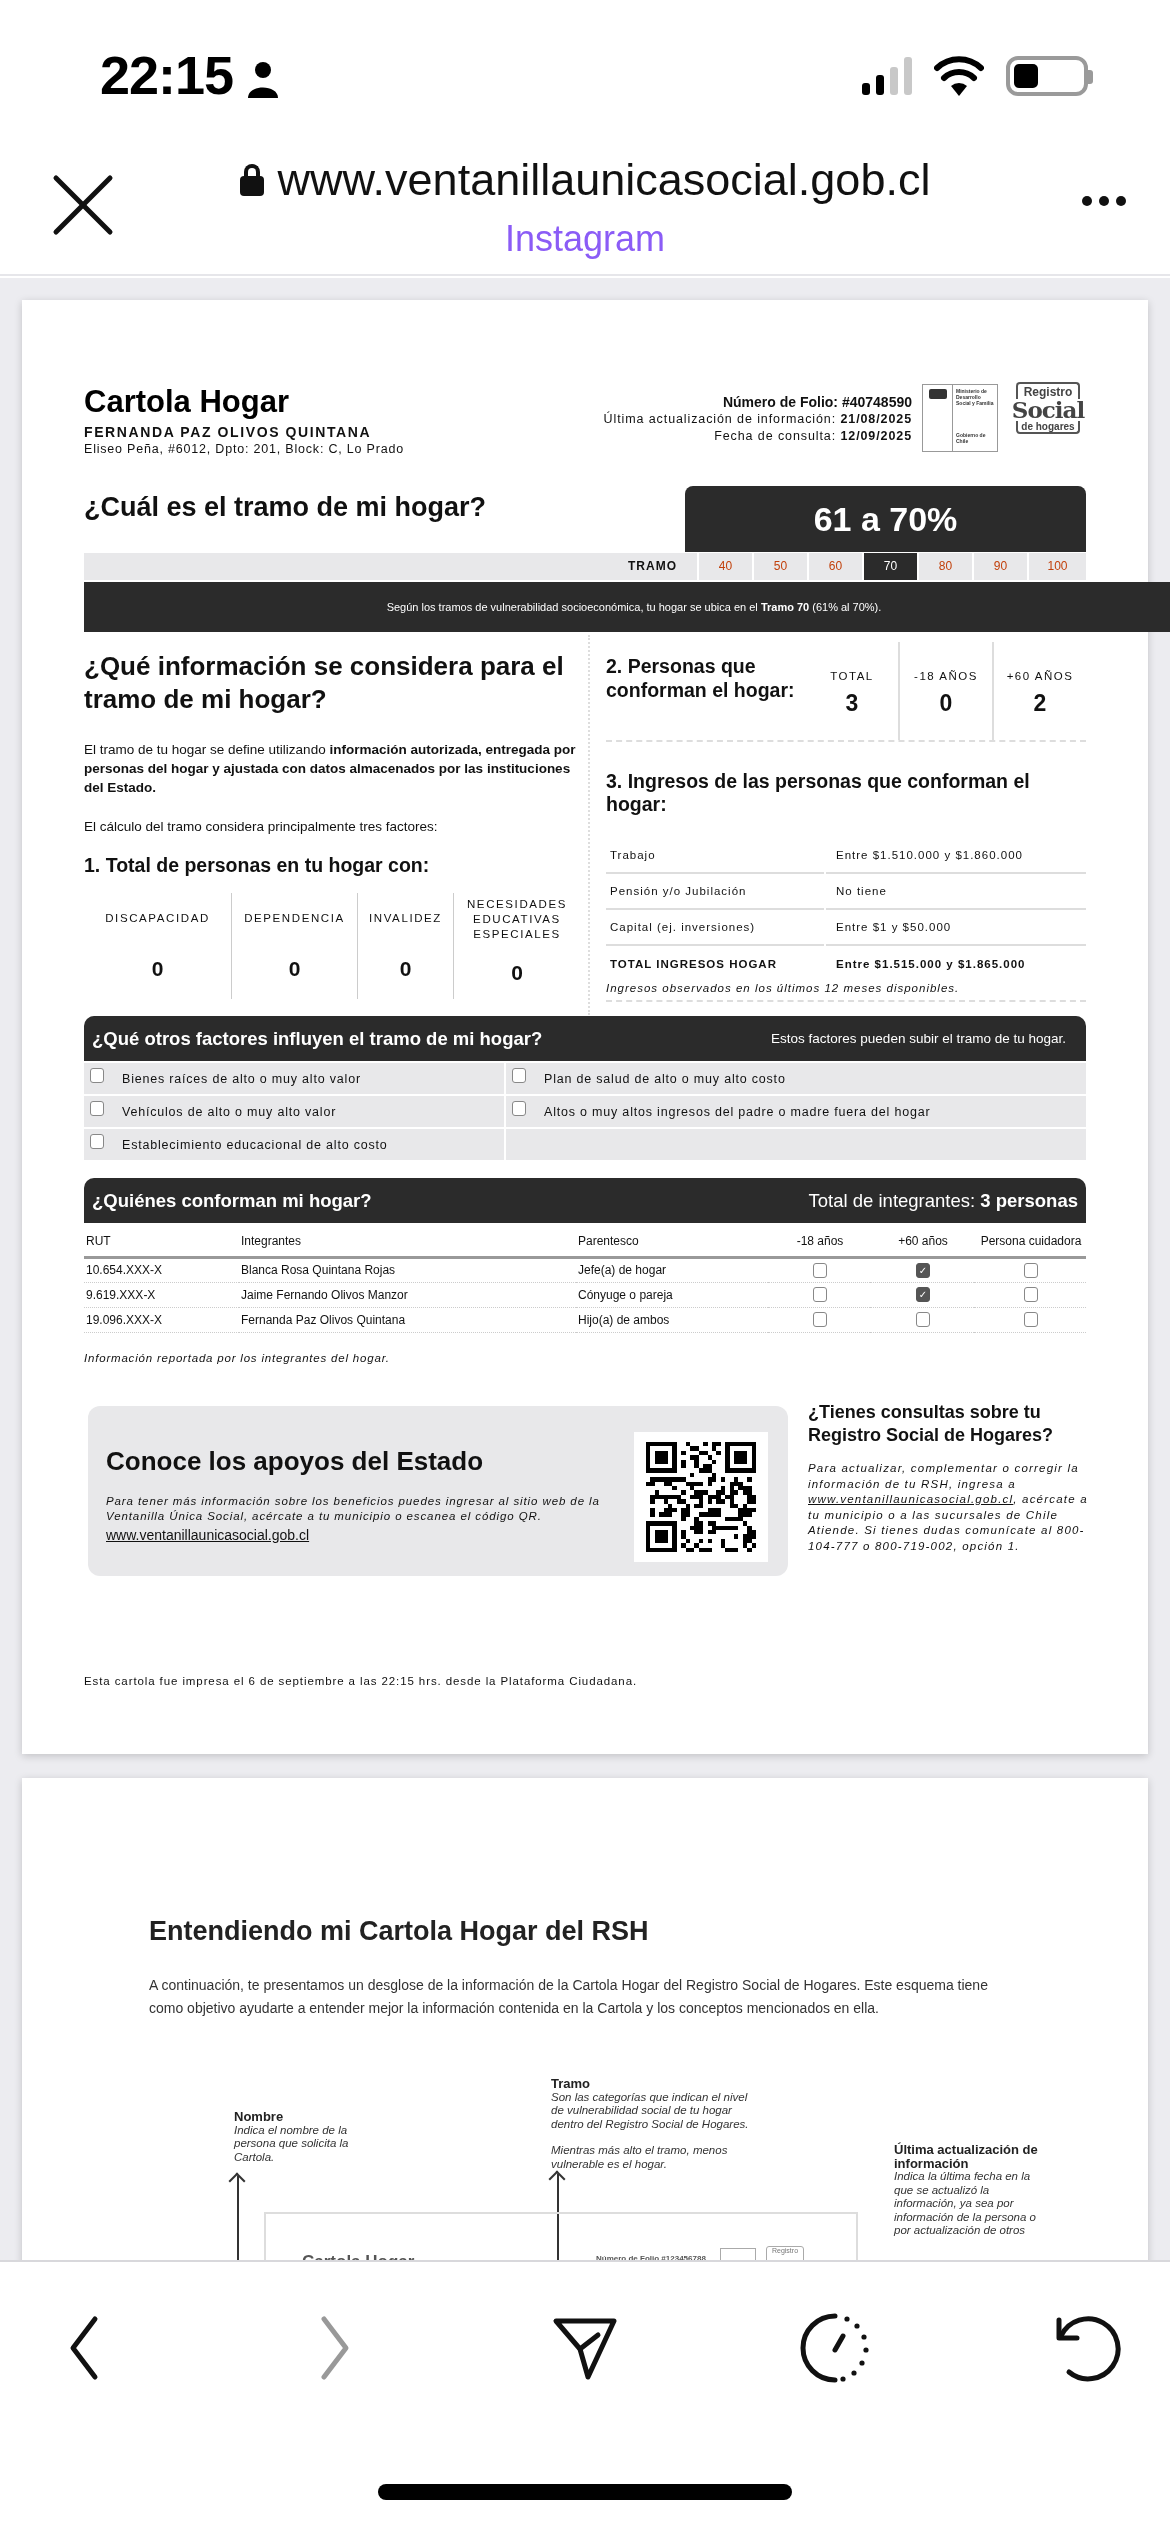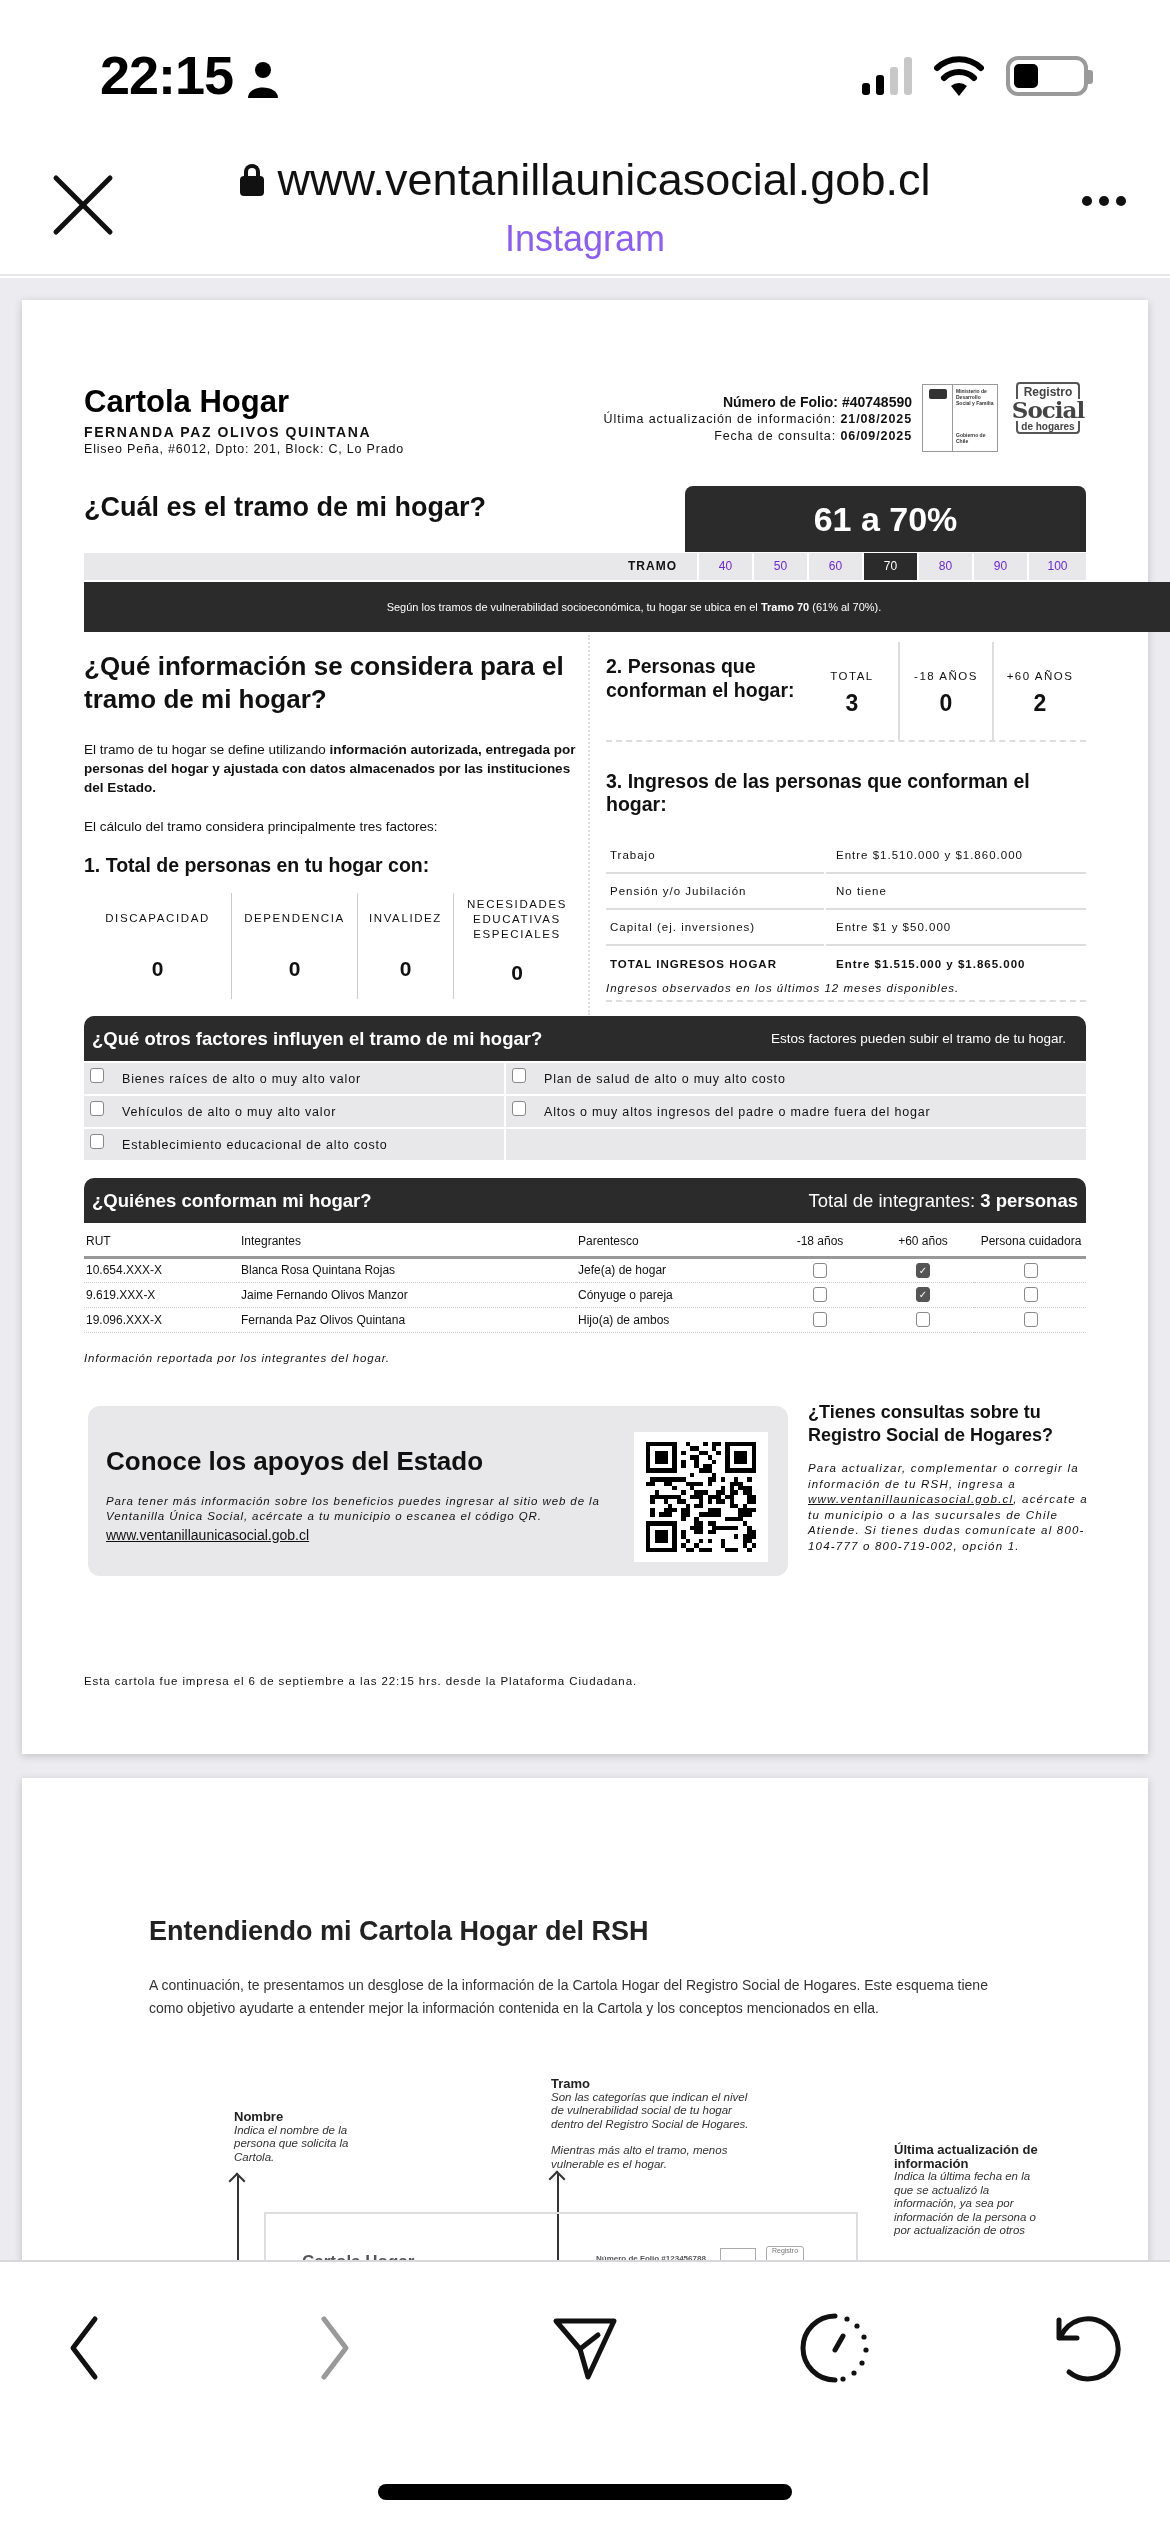--- a/index.html
+++ b/index.html
@@ -49,21 +49,21 @@
   .ministry-logo .rgt { flex: 1; font-size: 5px; line-height: 6px; padding: 3px; color: #333; font-weight: 700; }
   .rsh-logo { right: 62px; top: 82px; width: 76px; height: 72px; text-align: center; color: #444; }
   .rsh-logo .r1 { font-size: 12px; font-weight: 700; border: 2px solid #555; border-bottom: none; border-radius: 4px 4px 0 0; padding: 1px 0 0; margin: 0 6px; }
   .rsh-logo .r2 { font-size: 23px; font-weight: 900; line-height: 22px; font-family: "DejaVu Serif", serif; letter-spacing: -1px; }
   .rsh-logo .r3 { font-size: 10px; font-weight: 700; border: 2px solid #555; border-top: none; border-radius: 0 0 4px 4px; margin: 0 6px; }
 
   .q-tramo { left: 62px; top: 192px; font-size: 27px; font-weight: 700; }
   .tramo-box { left: 663px; top: 186px; width: 401px; height: 66px; background: #2b2b2b; border-radius: 8px 8px 0 0; color: #fff; text-align: center; font-size: 34px; font-weight: 700; line-height: 66px; }
   .tramo-scale { left: 62px; top: 253px; width: 1002px; height: 27px; background: #e8e8ea; display: flex; justify-content: flex-end; }
   .tramo-scale .lbl { font-size: 12px; font-weight: 700; letter-spacing: 1px; line-height: 27px; padding-right: 20px; }
-  .tramo-scale .cell { width: 55px; border-left: 2px solid #fff; text-align: center; font-size: 12px; line-height: 27px; color: #6d28d9; }
+  .tramo-scale .cell { width: 55px; border-left: 2px solid #fff; text-align: center; font-size: 12px; line-height: 27px; color: #c2410c; }
   .tramo-scale .cell.active { background: #2b2b2b; color: #fff; }
   .tramo-scale .cell.last { width: 59px; }
   .tramo-banner { left: 62px; top: 282px; width: 1100px; height: 50px; background: #2b2b2b; color: #fff; text-align: center; font-size: 11px; line-height: 50px; }
   .tramo-banner b { font-weight: 700; }
 
   .left-col { left: 62px; top: 342px; width: 500px; }
   .left-col h2 { font-size: 26px; font-weight: 700; line-height: 33px; margin-top: 8px; }
   .left-col .intro { font-size: 13.5px; line-height: 19px; margin-top: 24px; }
   .left-col .intro b { font-weight: 700; }
   .left-col .calc { font-size: 13.5px; margin-top: 22px; }
@@ -204,21 +204,21 @@
 <div class="viewer">
 
   <div class="page page1">
     <div class="doc doc-title">Cartola Hogar</div>
     <div class="doc doc-name">FERNANDA PAZ OLIVOS QUINTANA</div>
     <div class="doc doc-address">Eliseo Peña, #6012, Dpto: 201, Block: C, Lo Prado</div>
 
     <div class="doc doc-meta">
       <div class="folio"><span>Número de Folio:</span> <span>#40748590</span></div>
       <div><span>Última actualización de información:</span> <b>21/08/2025</b></div>
-      <div><span>Fecha de consulta:</span> <b>06/09/2025</b></div>
+      <div><span>Fecha de consulta:</span> <b>12/09/2025</b></div>
     </div>
 
     <div class="doc ministry-logo">
       <div class="lft">
           <i></i>
         </div>
       <div class="rgt">
           <div>Ministerio de Desarrollo Social y Familia</div>
           <div style="margin-top:26px">Gobierno de Chile</div>
         </div>

